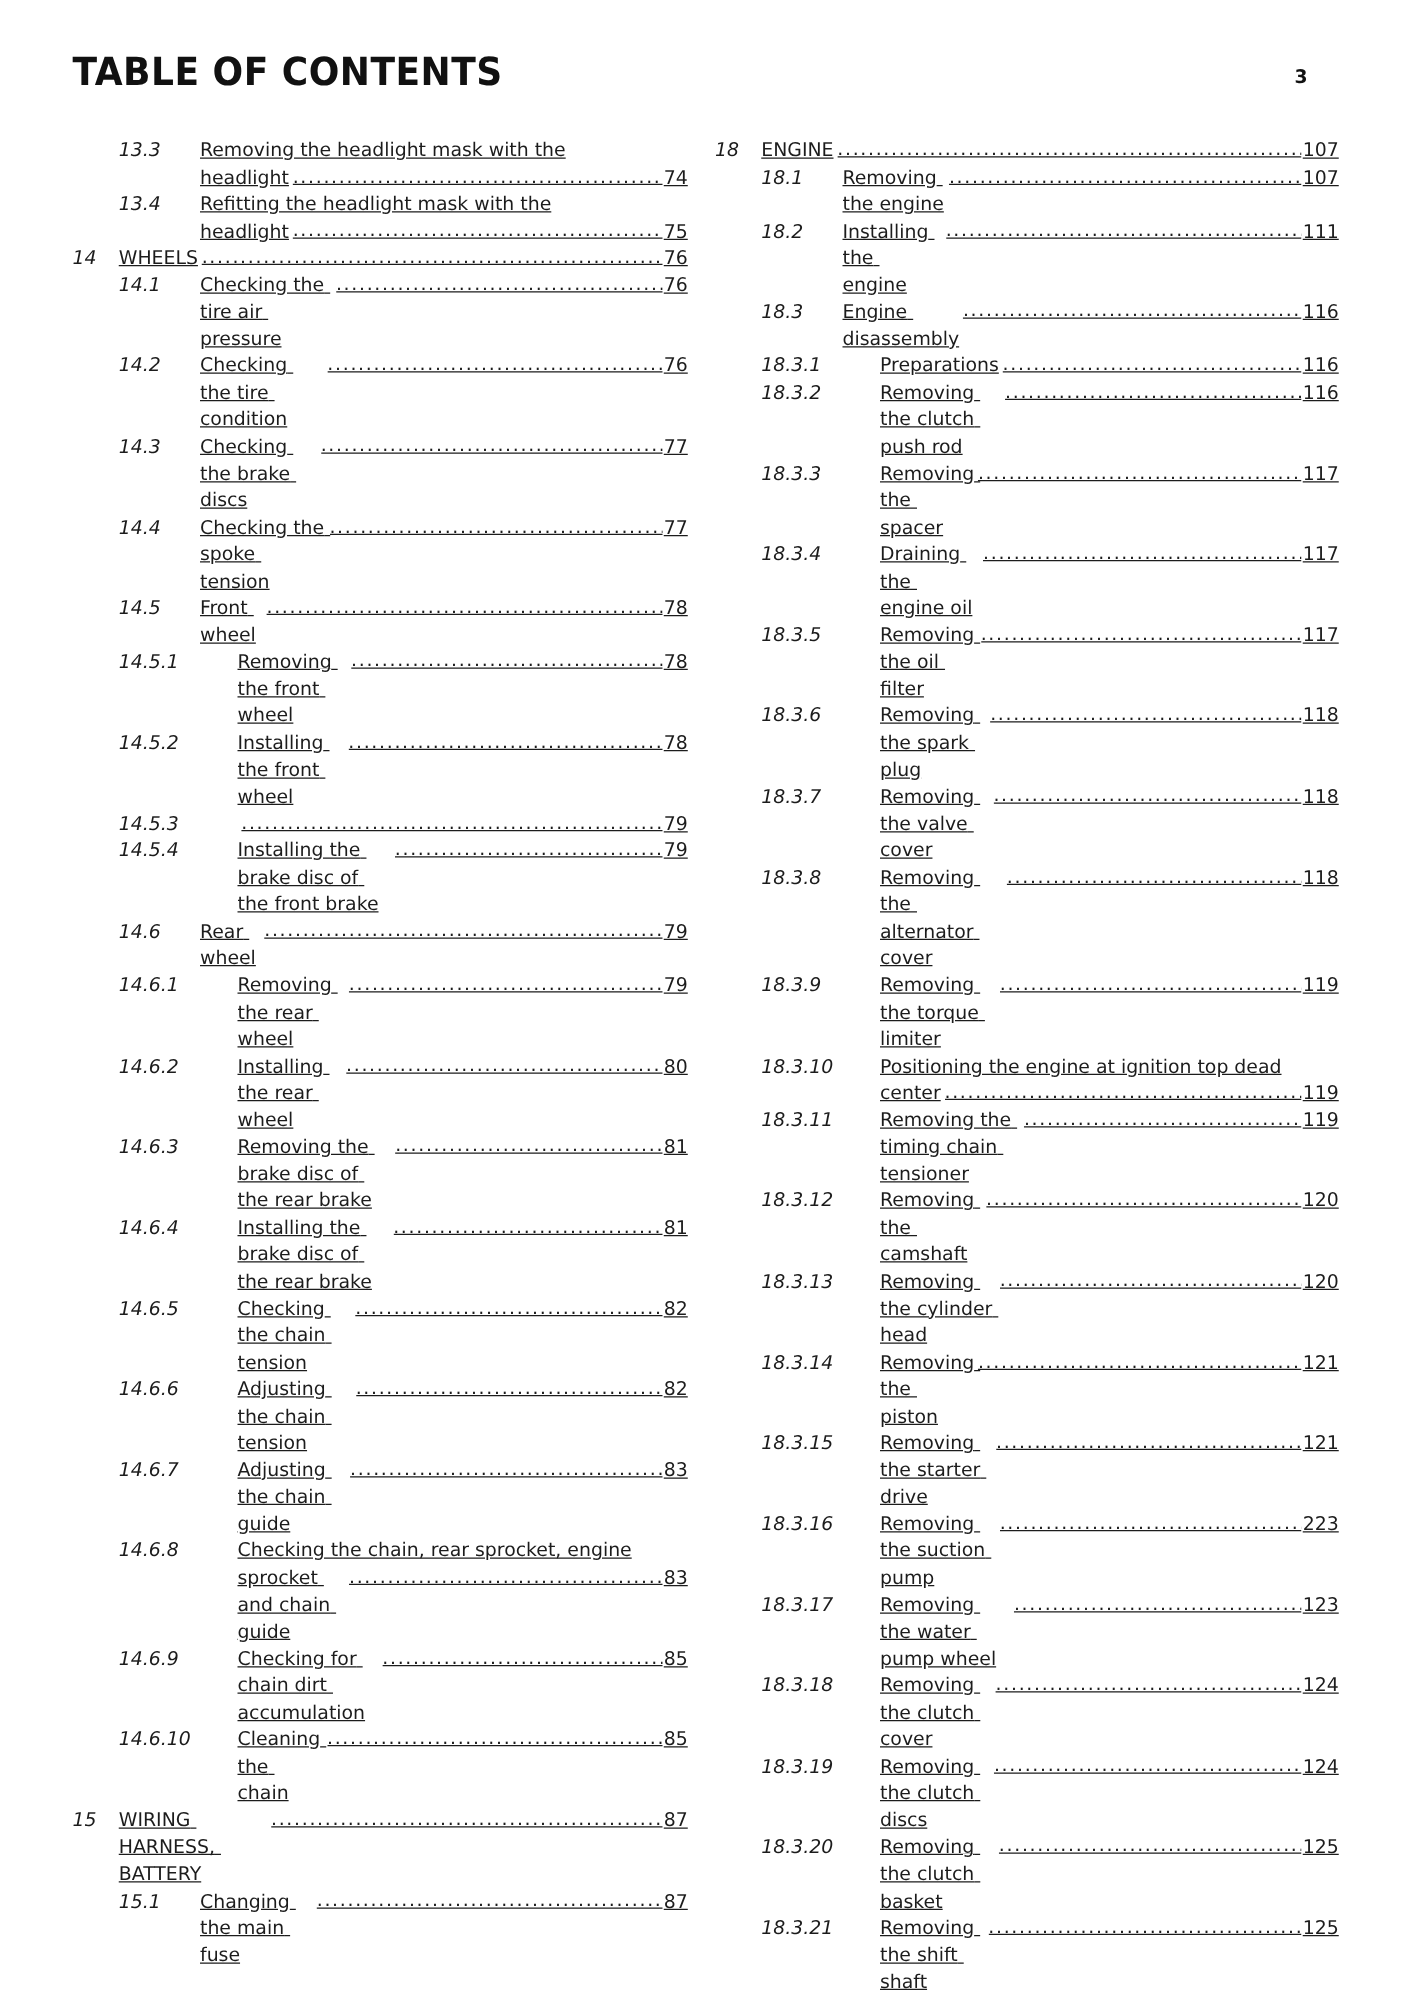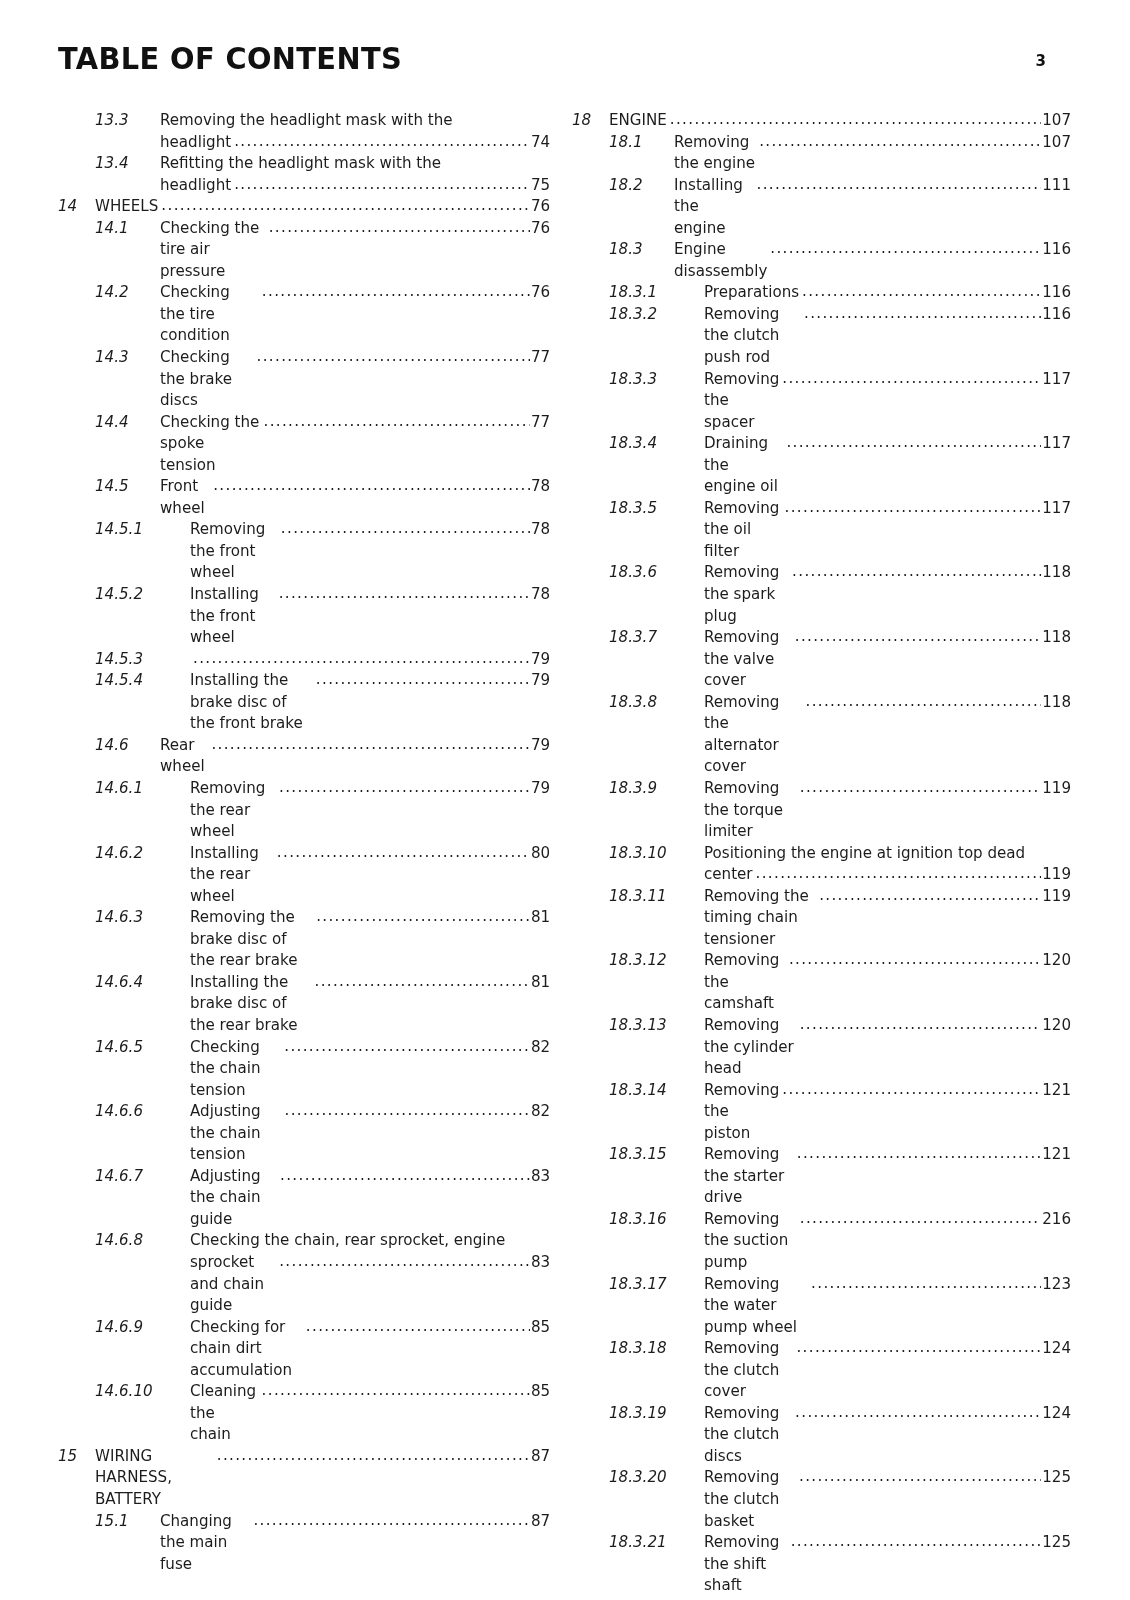--- a/index.html
+++ b/index.html
@@ -95,20 +95,21 @@
   .lvl2 > .toc-num { width: 65px; margin-left: 37px; }
 
   
   .lvl3 > .toc-num { width: 95px; margin-left: 37px; }
 
   
   .line {
     display: flex;
     align-items: baseline;
     width: 100%;
+    text-decoration: underline;
   }
   .title-text {
     flex: 0 1 auto;
     white-space: pre-wrap;
   }
   .dots {
     flex: 1 1 auto;
     overflow: hidden;
     white-space: nowrap;
     margin: 0 1px 0 3px;
@@ -588,21 +589,21 @@
               <span class="pageno">121</span>
             </div>
           </div>
         </div>
         <div class="toc-entry lvl3">
           <div class="toc-num">18.3.16</div>
           <div class="toc-body">
             <div class="line">
               <span class="title-text">Removing the suction pump</span>
               <span class="dots">..........................................................................................</span>
-              <span class="pageno">216</span>
+              <span class="pageno">223</span>
             </div>
           </div>
         </div>
         <div class="toc-entry lvl3">
           <div class="toc-num">18.3.17</div>
           <div class="toc-body">
             <div class="line">
               <span class="title-text">Removing the water pump wheel</span>
               <span class="dots">..........................................................................................</span>
               <span class="pageno">123</span>

